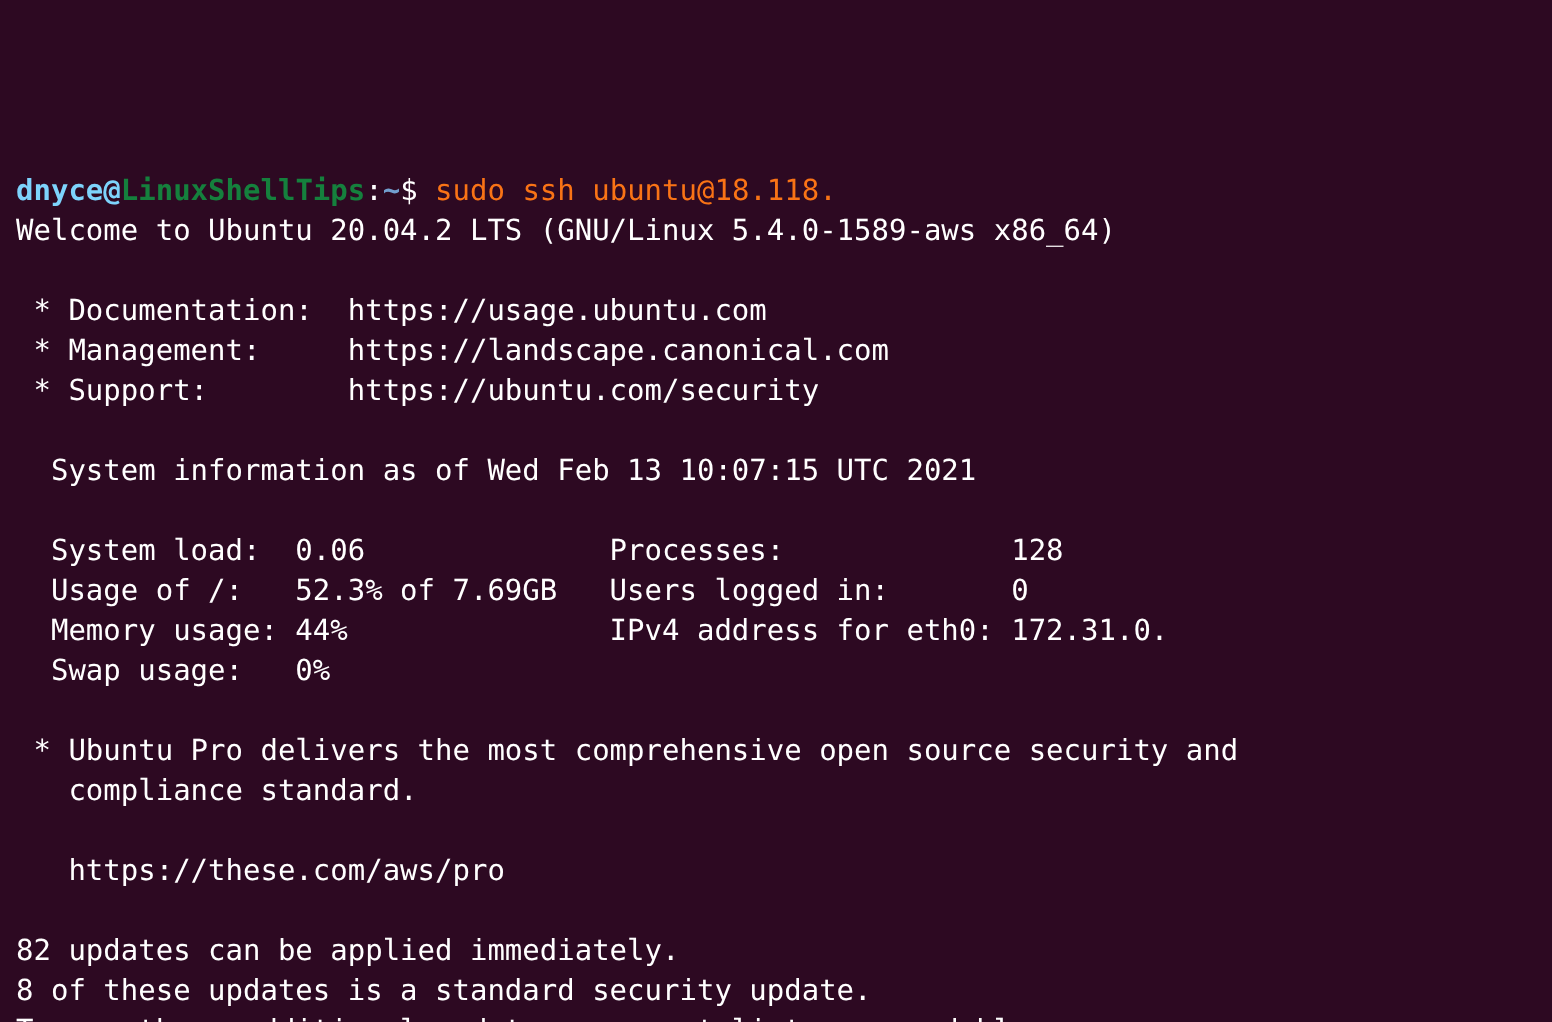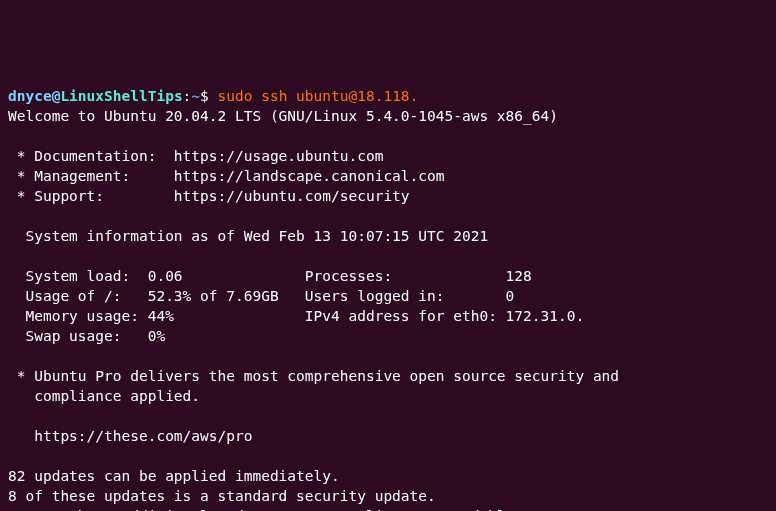--- a/index.html
+++ b/index.html
@@ -13,47 +13,47 @@
       font-family: 'DejaVu Sans Mono', 'Ubuntu Mono', 'Courier New', monospace;
       font-size: 14.5px;
       line-height: 1.38;
       padding: 6px 8px;
       width: 776px;
       height: 511px;
       overflow: hidden;
       white-space: pre;
     }
     .prompt-user { color: #7dd3fc; font-weight: bold; }
-    .prompt-host { color: #5eead4; font-weight: bold; }
+    .prompt-host { color: #15803d; font-weight: bold; }
     .prompt-colon { color: #ffffff; }
     .prompt-path { color: #729fcf; font-weight: bold; }
     .prompt-dollar { color: #ffffff; }
     .cmd { color: #f97316; }
   </style>
 </head>
 <body>
 
 
 
 <div><span><span class="prompt-user">dnyce</span><span class="prompt-user">@</span><span class="prompt-host">LinuxShellTips</span><span class="prompt-colon">:</span><span class="prompt-path">~</span><span class="prompt-dollar">$ </span><span class="cmd">sudo ssh ubuntu@18.118.</span></span>
-<span>Welcome to Ubuntu 20.04.2 LTS (GNU/Linux 5.4.0-1045-aws x86_64)</span>
+<span>Welcome to Ubuntu 20.04.2 LTS (GNU/Linux 5.4.0-1589-aws x86_64)</span>
 
 <span> * Documentation:  https://usage.ubuntu.com</span>
 <span> * Management:     https://landscape.canonical.com</span>
 <span> * Support:        https://ubuntu.com/security</span>
 
 <span>  System information as of Wed Feb 13 10:07:15 UTC 2021</span>
 
 <span>  System load:  0.06              Processes:             128</span>
 <span>  Usage of /:   52.3% of 7.69GB   Users logged in:       0</span>
 <span>  Memory usage: 44%               IPv4 address for eth0: 172.31.0.</span>
 <span>  Swap usage:   0%</span>
 
 <span> * Ubuntu Pro delivers the most comprehensive open source security and</span>
-<span>   compliance applied.</span>
+<span>   compliance standard.</span>
 
 <span>   https://these.com/aws/pro</span>
 
 <span>82 updates can be applied immediately.</span>
 <span>8 of these updates is a standard security update.</span>
 <span>To see these additional updates run: apt list --upgradable</span>
 
 
 
 

